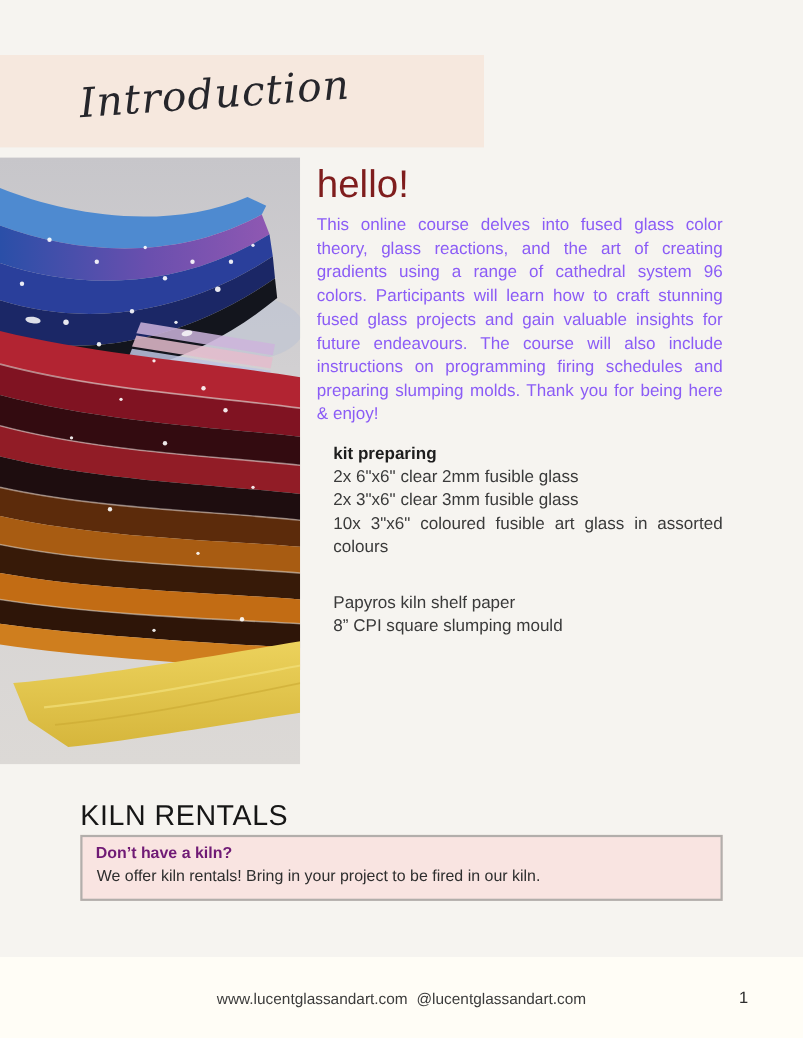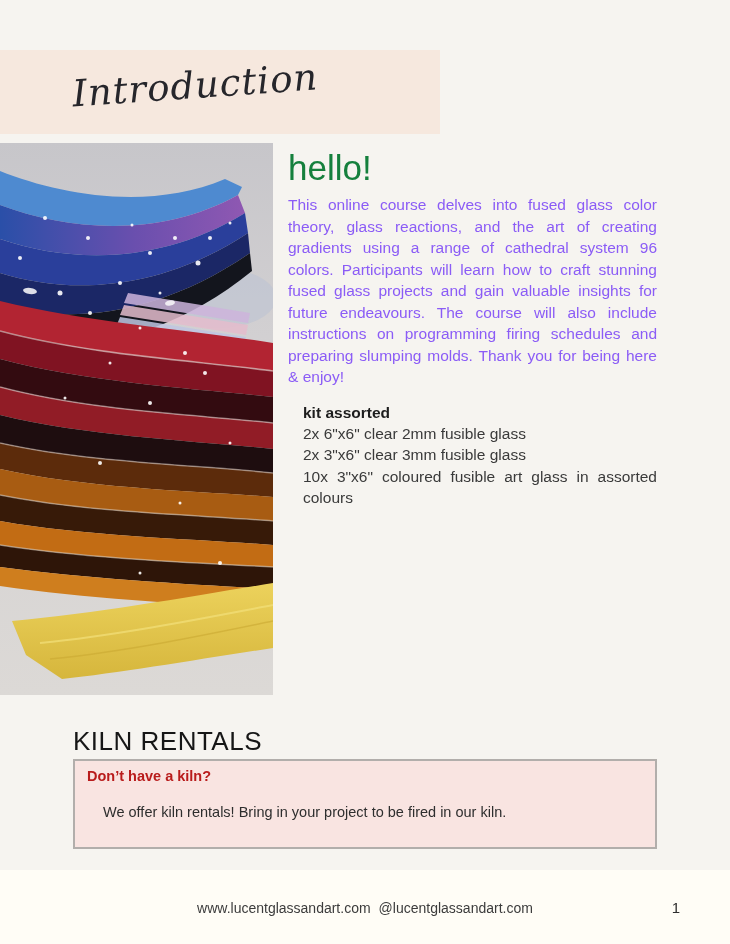--- a/index.html
+++ b/index.html
@@ -29,21 +29,21 @@
     position:absolute;left:0;top:143px;width:273px;height:552px;
     overflow:hidden;
   }
   .photo svg{display:block;}
   
   .content{
     position:absolute;left:288px;top:146px;width:369px;
   }
   .hello{
     margin:0;
-    font-size:35px;line-height:44px;font-weight:400;color:#15803d;
+    font-size:35px;line-height:44px;font-weight:400;color:#7f1d1d;
     letter-spacing:0;
   }
   .body-par{
     margin:4px 0 0 0;
     font-size:15.5px;line-height:21.5px;
     text-align:justify;text-justify:inter-word;
     color:#8b5cf6;
   }
   .indent{
     margin:14px 0 0 15px;
@@ -58,22 +58,22 @@
     position:absolute;left:73px;top:726px;margin:0;
     font-size:26px;font-weight:400;color:#161616;letter-spacing:0.5px;
   }
   .kiln-box{
     position:absolute;left:73px;top:759px;width:556px;
     background:#f9e4e1;
     border:2px solid #b2aeab;
     padding:5px 12px 9px 12px;
     font-size:14.5px;line-height:20px;color:#2e2e2e;
   }
-  .kiln-box .box-title{font-weight:700;color:#b91c1c;}
-  .kiln-box p{margin:16px;}
+  .kiln-box .box-title{font-weight:700;color:#701a75;}
+  .kiln-box p{margin:1px;}
   .kiln-box .p2{margin-top:8px;}
   
   .footer{
     position:absolute;left:0;top:870px;width:730px;height:74px;
     background:#fffdf6;
   }
   .footer-links{
     position:absolute;left:0;top:30px;width:730px;
     text-align:center;font-size:14px;color:#3c3c3c;
   }
@@ -177,26 +177,28 @@
       <ellipse cx="30" cy="148" rx="7" ry="3" fill="#ffffff" opacity="0.85" transform="rotate(8 30 148)"></ellipse>
       <ellipse cx="170" cy="160" rx="5" ry="2.5" fill="#ffffff" opacity="0.8" transform="rotate(-12 170 160)"></ellipse>
     </svg>
   </div>
 
   <div class="content">
     <h1 class="hello">hello!</h1>
     <p class="body-par">This online course delves into fused glass color theory, glass reactions, and the art of creating gradients using a range of cathedral system 96 colors. Participants will learn how to craft stunning fused glass projects and gain valuable insights for future endeavours. The course will also include instructions on programming firing schedules and preparing slumping molds. Thank you for being here &amp; enjoy!</p>
 
     <div class="indent">
-      <div class="sec-head">kit assorted</div>
+      <div class="sec-head">kit preparing</div>
       <div>2x 6"x6" clear 2mm fusible glass</div>
       <div>2x 3"x6" clear 3mm fusible glass</div>
       <div class="just">10x 3"x6" coloured fusible art glass in assorted colours</div>
       <div class="gap-line"></div>
       <div class="gap-small"></div>
+      <div>Papyros kiln shelf paper</div>
+      <div>8” CPI square slumping mould</div>
     </div>
   </div>
 
   <h2 class="kiln-heading">KILN RENTALS</h2>
   <div class="kiln-box">
     <div class="box-title">Don’t have a kiln?</div>
     <p>We offer kiln rentals! Bring in your project to be fired in our kiln.</p>
   </div>
 
   <div class="footer">

